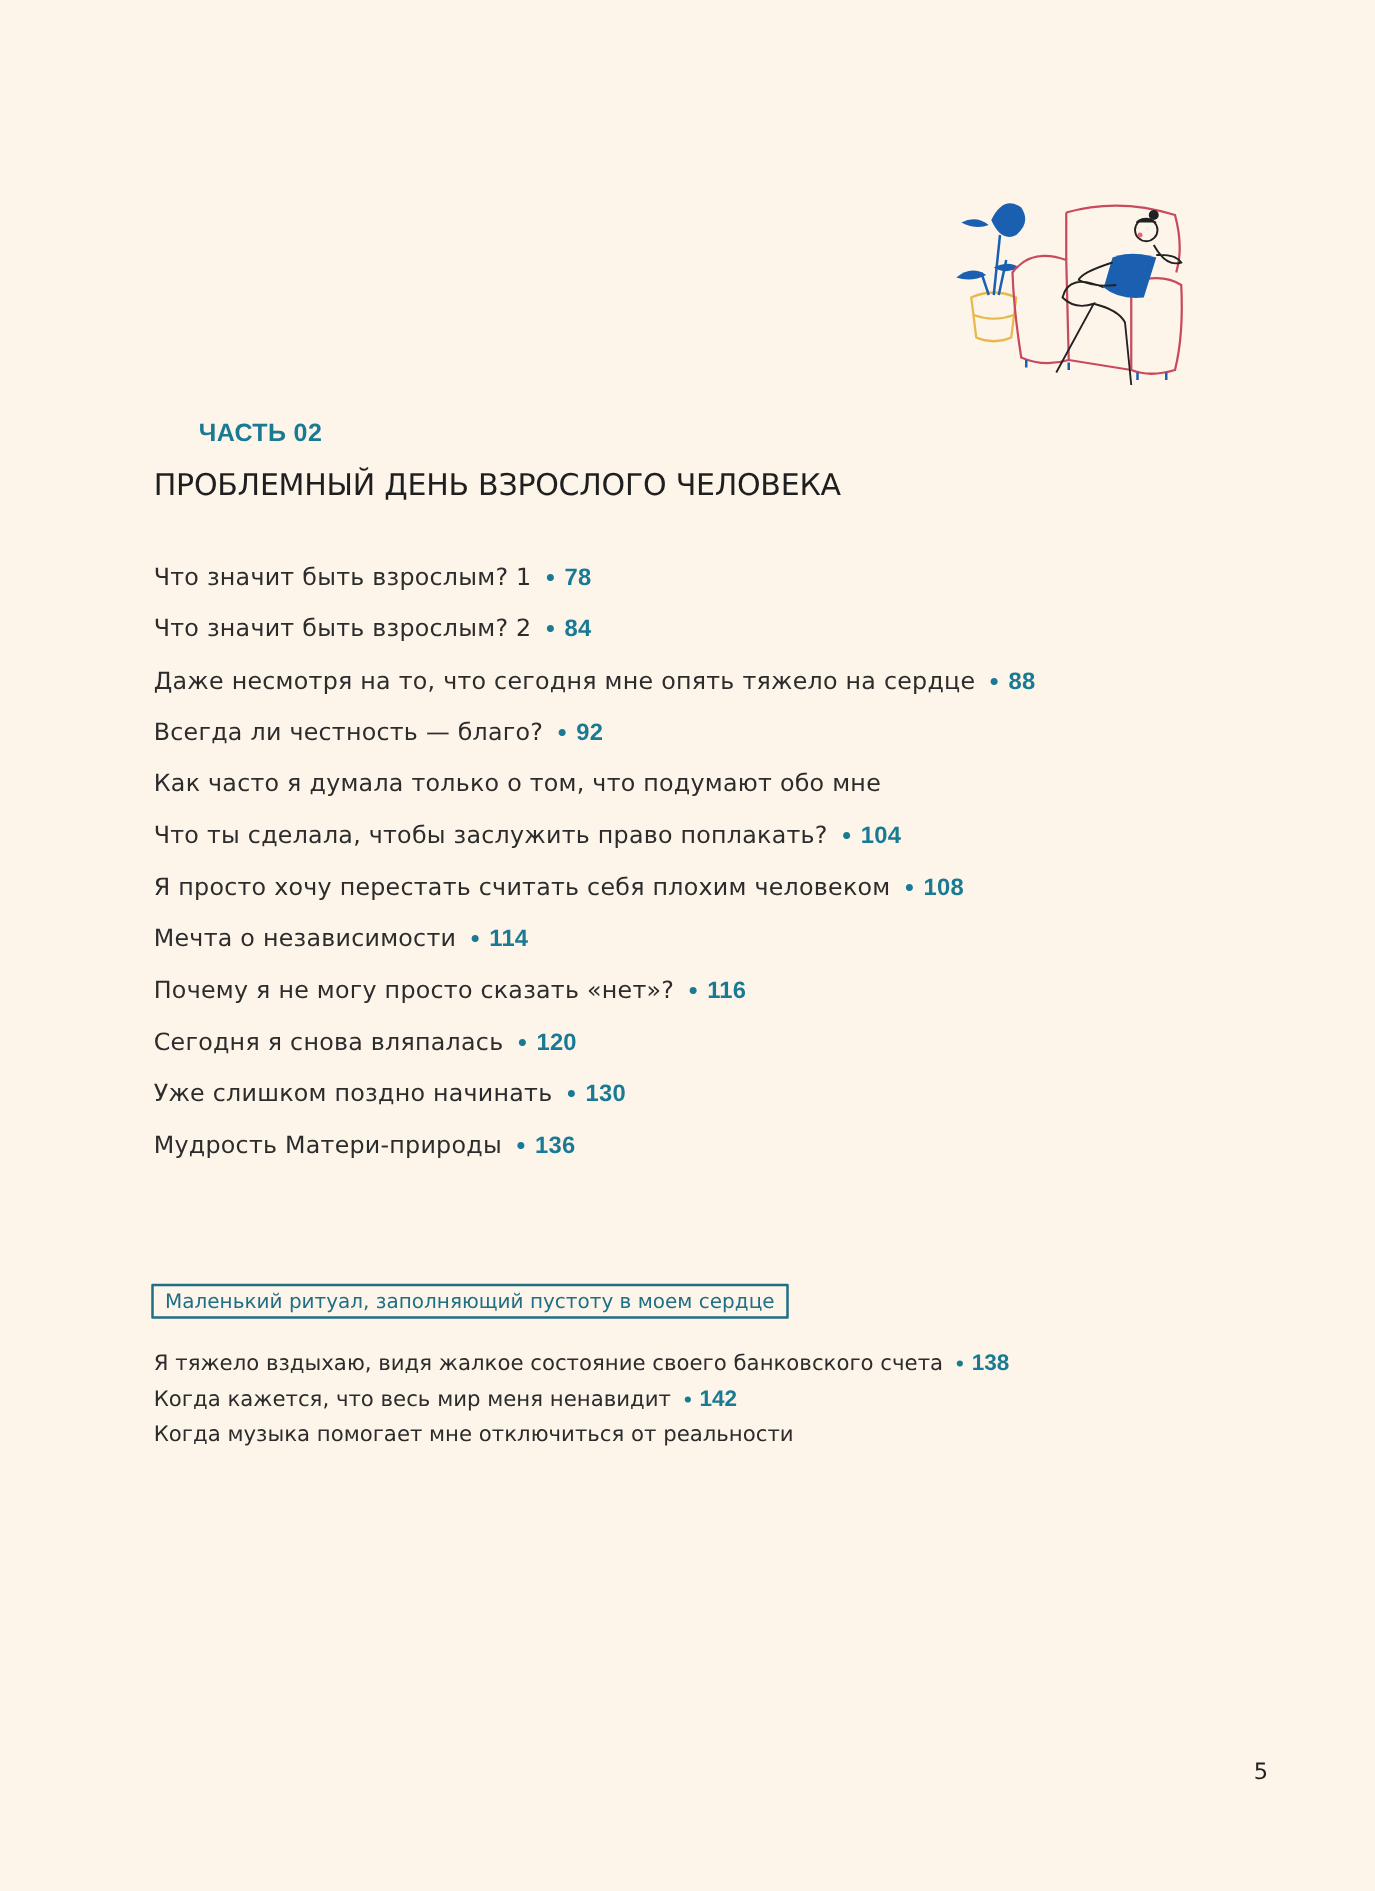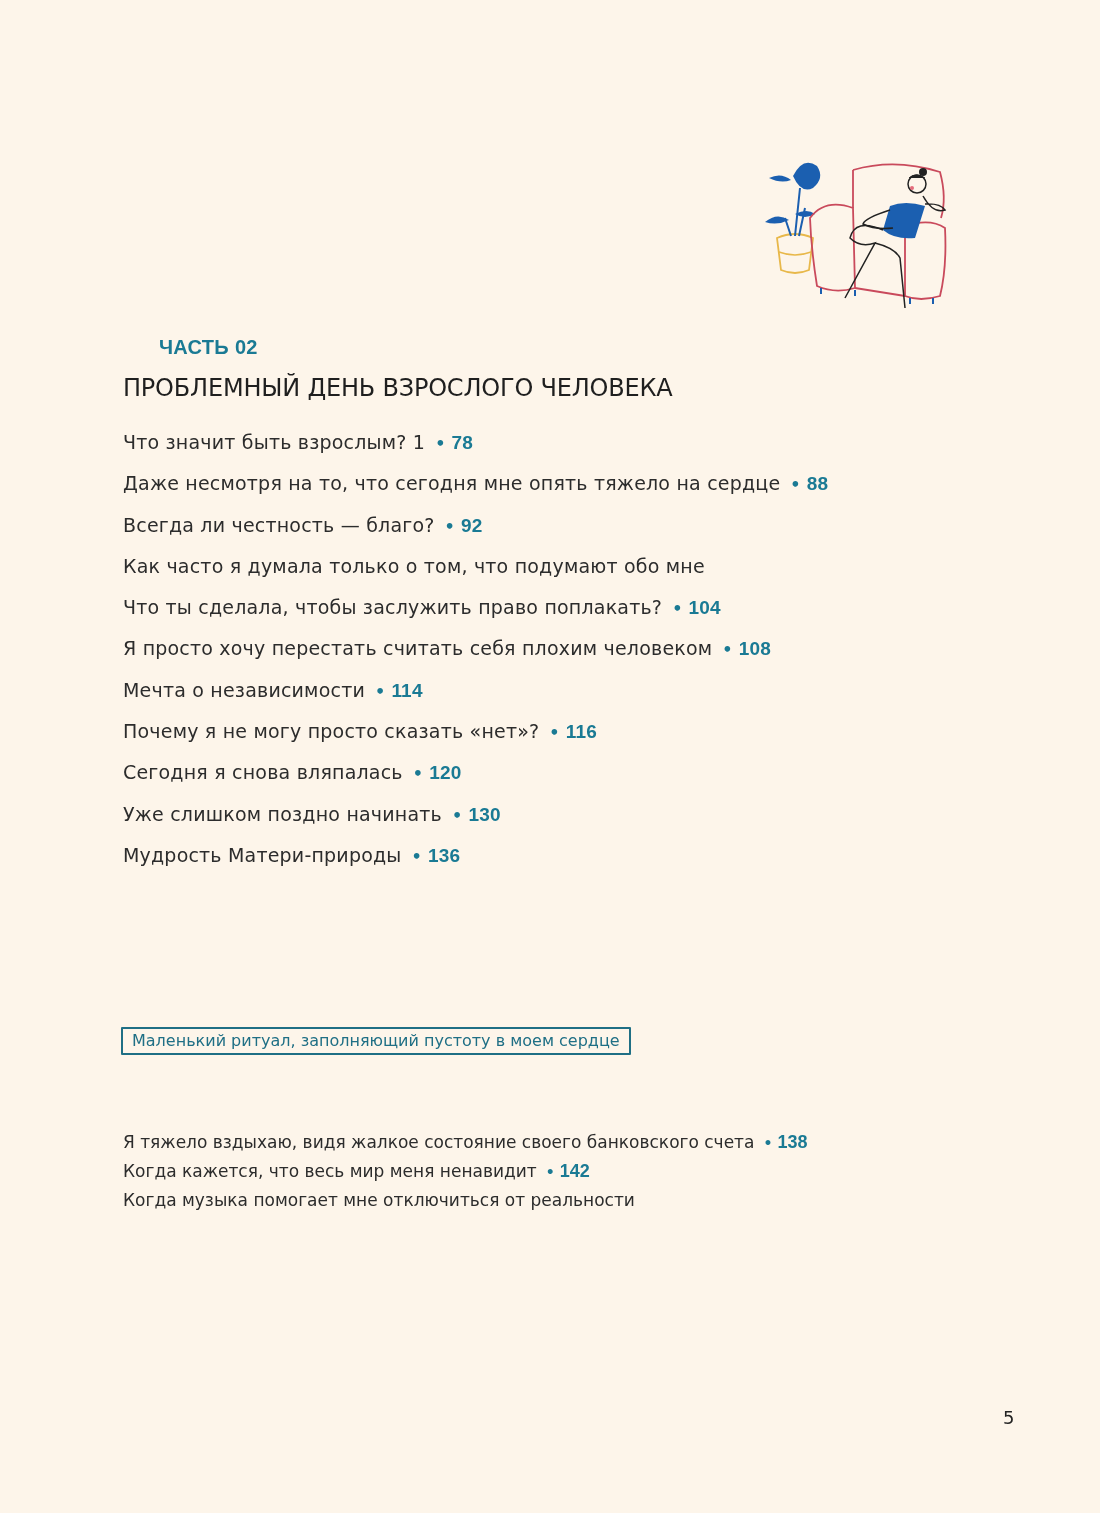--- a/index.html
+++ b/index.html
@@ -14,36 +14,36 @@
     .part-label {
       position: absolute; left: 123px; top: 336px;
       font-family: "Liberation Sans", sans-serif;
       font-weight: bold; font-size: 20px; color: #1a7a94; letter-spacing: 0.3px; margin-left: 36px;
     }
     .part-title {
       position: absolute; left: 123px; top: 374px;
       font-family: "DejaVu Sans", sans-serif;
       font-size: 24px; color: #1f1f1f; letter-spacing: -0.2px;
     }
-    .toc { position: absolute; left: 123px; top: 422px; width: 900px; }
+    .toc { position: absolute; left: 123px; top: 442px; width: 900px; }
     .toc-line {
       height: 41.3px; line-height: 41.3px;
       font-size: 19px; color: #2c2c2c; white-space: nowrap;
       letter-spacing: 0.2px;
     }
     .dot { color: #1a7a94; font-weight: bold; margin: 0 6px 0 10px; font-size: 16px; }
     .page-num { color: #1a7a94; font-weight: bold; font-family: "Liberation Sans", sans-serif; font-size: 19px; }
     .ritual-badge {
       position: absolute; left: 121px; top: 1027px;
       border: 2.5px solid #1f6f85; border-radius: 1px;
       padding: 2px 9px 3px 9px;
       font-size: 16px; color: #1f6f85; white-space: nowrap;
       font-family: "DejaVu Sans", sans-serif;
     }
-    .ritual-list { position: absolute; left: 123px; top: 1128px; width: 900px; }
+    .ritual-list { position: absolute; left: 123px; top: 1076px; width: 900px; }
     .ritual-line { height: 29px; line-height: 29px; font-size: 17px; color: #2c2c2c; white-space: nowrap; }
     .ritual-line .dot { font-size: 14px; margin: 0 5px 0 9px; }
     .ritual-line .page-num { font-size: 18px; }
     .page-number {
       position: absolute; left: 1003px; top: 1407px;
       font-size: 18px; color: #222;
     }
   </style>
 </head>
 <body>
@@ -76,20 +76,21 @@
     <path d="M128 82 Q100 70 95 90 Q105 100 120 95 L90 150 M120 95 Q140 100 145 110 L150 160" fill="none" stroke="#222" stroke-width="1.5"></path>
     <path d="M135 62 Q110 70 108 76 Q120 82 138 80" fill="none" stroke="#222" stroke-width="1.5"></path>
   </svg>
 </div>
 
 <div class="part-label">ЧАСТЬ 02</div>
 <div class="part-title">ПРОБЛЕМНЫЙ ДЕНЬ ВЗРОСЛОГО ЧЕЛОВЕКА</div>
 
 <div class="toc">
   <div class="toc-line"><span>Что значит быть взрослым? 1</span><span class="dot">•</span><span class="page-num">78</span></div>
+  <div class="toc-line"><span>Что значит быть взрослым? 2</span><span class="dot">•</span><span class="page-num">84</span></div>
   <div class="toc-line"><span>Даже несмотря на то, что сегодня мне опять тяжело на сердце</span><span class="dot">•</span><span class="page-num">88</span></div>
   <div class="toc-line"><span>Всегда ли честность — благо?</span><span class="dot">•</span><span class="page-num">92</span></div>
   <div class="toc-line"><span>Как часто я думала только о том, что подумают обо мне</span></div>
   <div class="toc-line"><span>Что ты сделала, чтобы заслужить право поплакать?</span><span class="dot">•</span><span class="page-num">104</span></div>
   <div class="toc-line"><span>Я просто хочу перестать считать себя плохим человеком</span><span class="dot">•</span><span class="page-num">108</span></div>
   <div class="toc-line"><span>Мечта о независимости</span><span class="dot">•</span><span class="page-num">114</span></div>
   <div class="toc-line"><span>Почему я не могу просто сказать «нет»?</span><span class="dot">•</span><span class="page-num">116</span></div>
   <div class="toc-line"><span>Сегодня я снова вляпалась</span><span class="dot">•</span><span class="page-num">120</span></div>
   <div class="toc-line"><span>Уже слишком поздно начинать</span><span class="dot">•</span><span class="page-num">130</span></div>
   <div class="toc-line"><span>Мудрость Матери-природы</span><span class="dot">•</span><span class="page-num">136</span></div>

